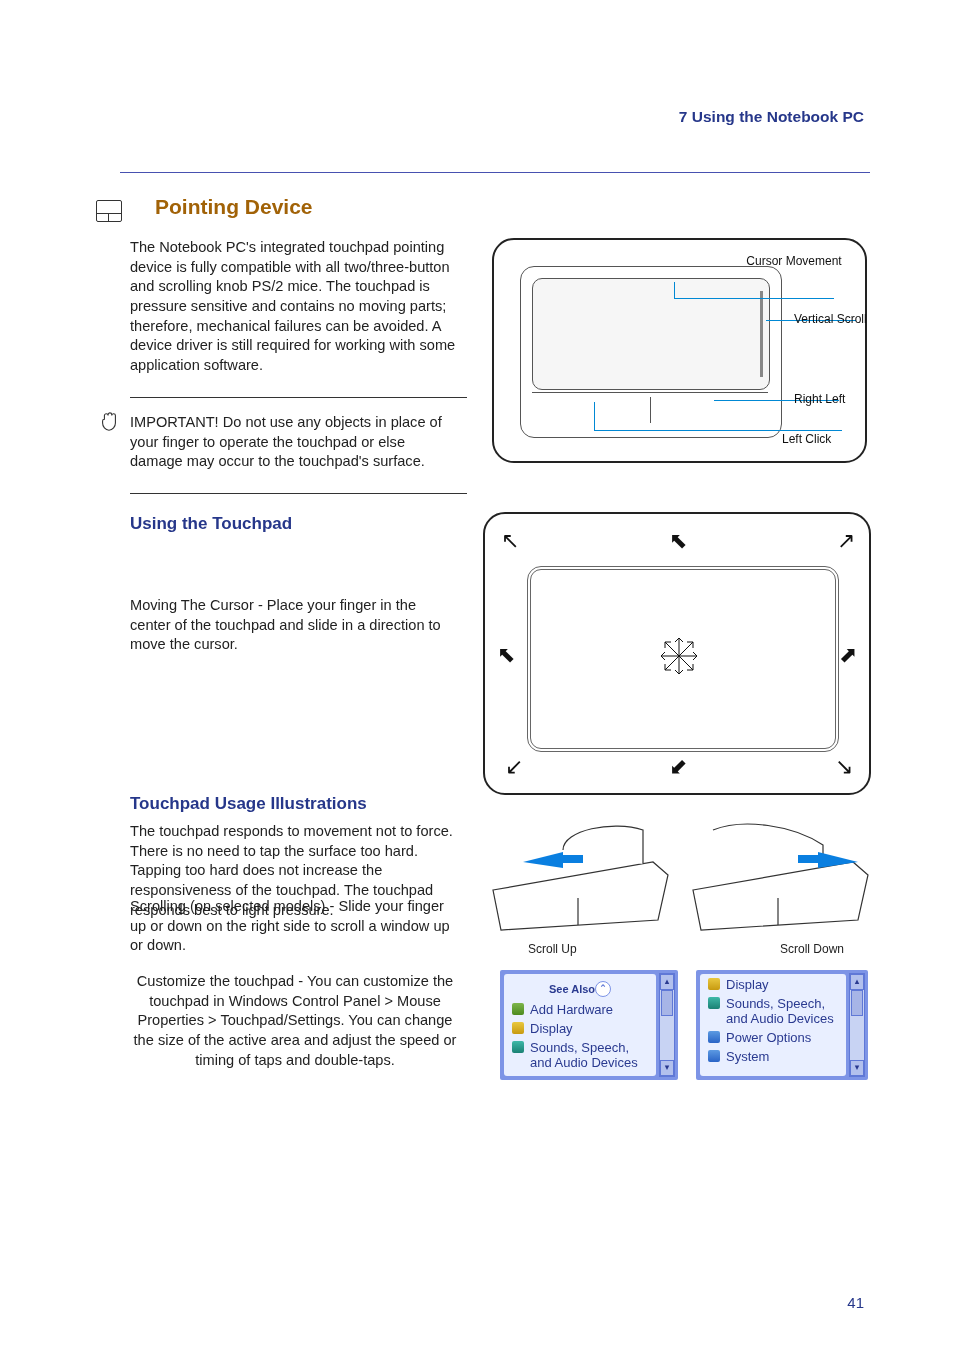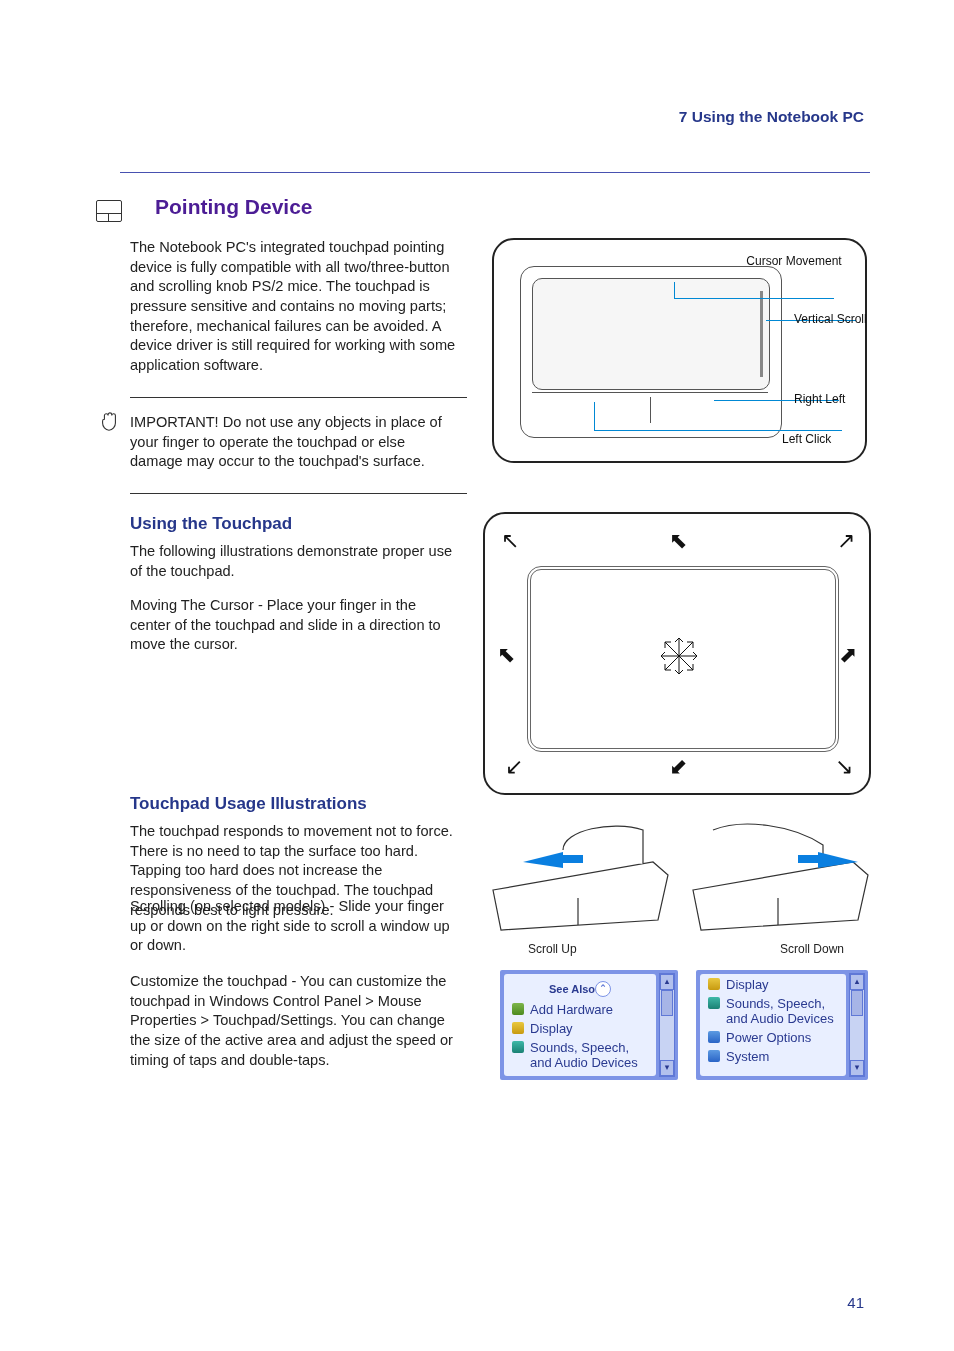--- a/index.html
+++ b/index.html
@@ -30,21 +30,21 @@
     width: 750px;
     height: 0;
     border-top: 1.3px solid #4751b0;
   }
   .section-title {
     position: absolute;
     top: 195px;
     left: 155px;
     font-size: 21px;
     font-weight: bold;
-    color: #4c1d95;
+    color: #a16207;
   }
   .touchpad-icon {
     position: absolute;
     top: 200px;
     left: 96px;
     width: 24px;
     height: 20px;
     border: 1.5px solid #333;
     border-radius: 2px;
   }
@@ -65,21 +65,21 @@
     width: 345px;
     font-size: 14.6px;
     line-height: 1.35;
   }
   #body1 { top: 238px; }
   #body2 { top: 413px; left:130px; width:330px; }
   #body3 { top: 542px; left:130px; width:330px; }
   #body4 { top: 596px; left:130px; width:330px; }
   #body5 { top: 822px; left:130px; width:330px; }
   #body6 { top: 897px; left:130px; width:330px; }
-  #body7 { top: 972px; left:130px; width:330px; }
+  #body7 { top: 972px; left:130px; width:330px;text-align:center; }
 
   .subhead {
     position: absolute;
     left: 130px;
     font-size: 17px;
     font-weight: bold;
     color: #26378a;
   }
   #subhead1 { top: 514px; }
   #subhead2 { top: 794px; }
@@ -298,21 +298,20 @@
   <div id="hr1" class="hr-thin"></div>
 
   <svg class="hand-icon" viewBox="0 0 24 30">
     <path d="M5 14c0-1 1-2 2-2v-4c0-1 1-2 2-2s2 1 2 2v-1c0-1 1-2 2-2s2 1 2 2v1c0-1 1-2 2-2s2 1 2 2v8c0 4-3 8-7 8s-7-4-7-8z" fill="none" stroke="#333" stroke-width="1.2"></path>
   </svg>
 
   <div id="body2" class="body-block">IMPORTANT! Do not use any objects in place of your finger to operate the touchpad or else damage may occur to the touchpad's surface.</div>
   <div id="hr2" class="hr-thin"></div>
 
   <div id="subhead1" class="subhead">Using the Touchpad</div>
-  <div id="body3" class="body-block">The following illustrations demonstrate proper use of the touchpad.</div>
   <div id="body4" class="body-block">Moving The Cursor - Place your finger in the center of the touchpad and slide in a direction to move the cursor.</div>
 
   <div id="subhead2" class="subhead">Touchpad Usage Illustrations</div>
   <div id="body5" class="body-block">The touchpad responds to movement not to force. There is no need to tap the surface too hard. Tapping too hard does not increase the responsiveness of the touchpad. The touchpad responds best to light pressure.</div>
   <div id="body6" class="body-block">Scrolling (on selected models) - Slide your finger up or down on the right side to scroll a window up or down.</div>
   <div id="body7" class="body-block">Customize the touchpad - You can customize the touchpad in Windows Control Panel &gt; Mouse Properties &gt; Touchpad/Settings. You can change the size of the active area and adjust the speed or timing of taps and double-taps.</div>
 
   <div class="fig1">
     <div class="outer"></div>
     <div class="surface"></div>

